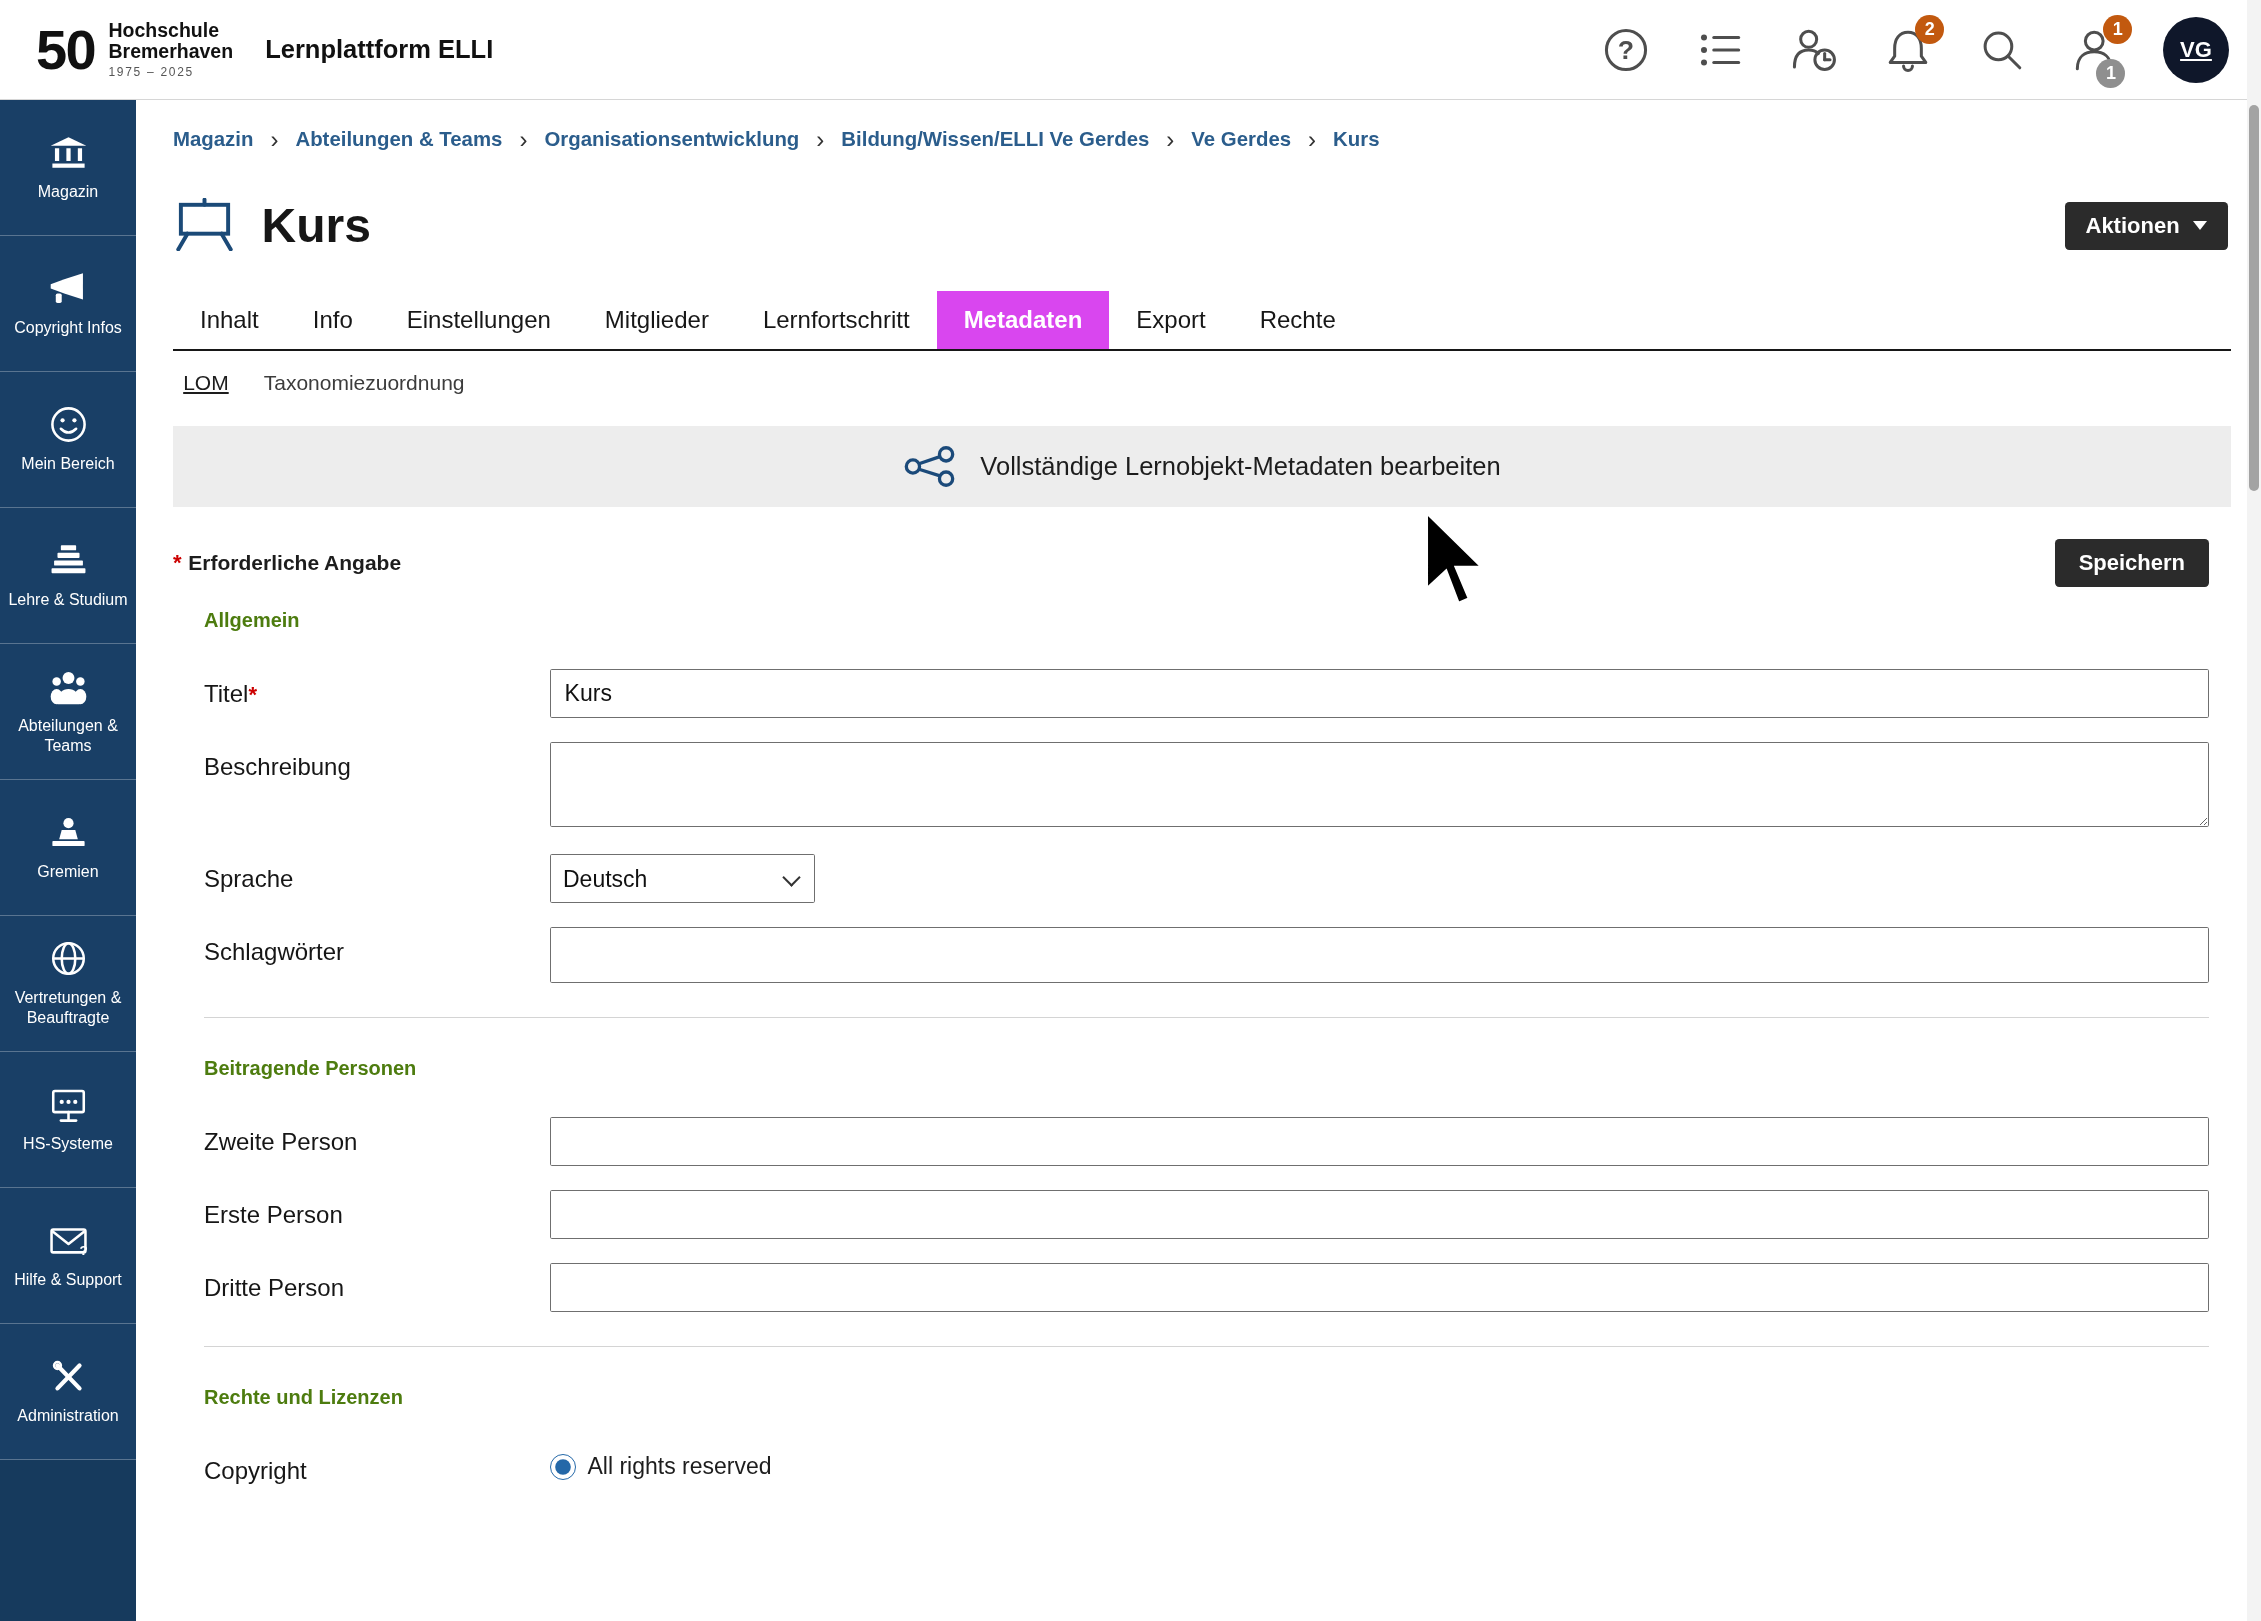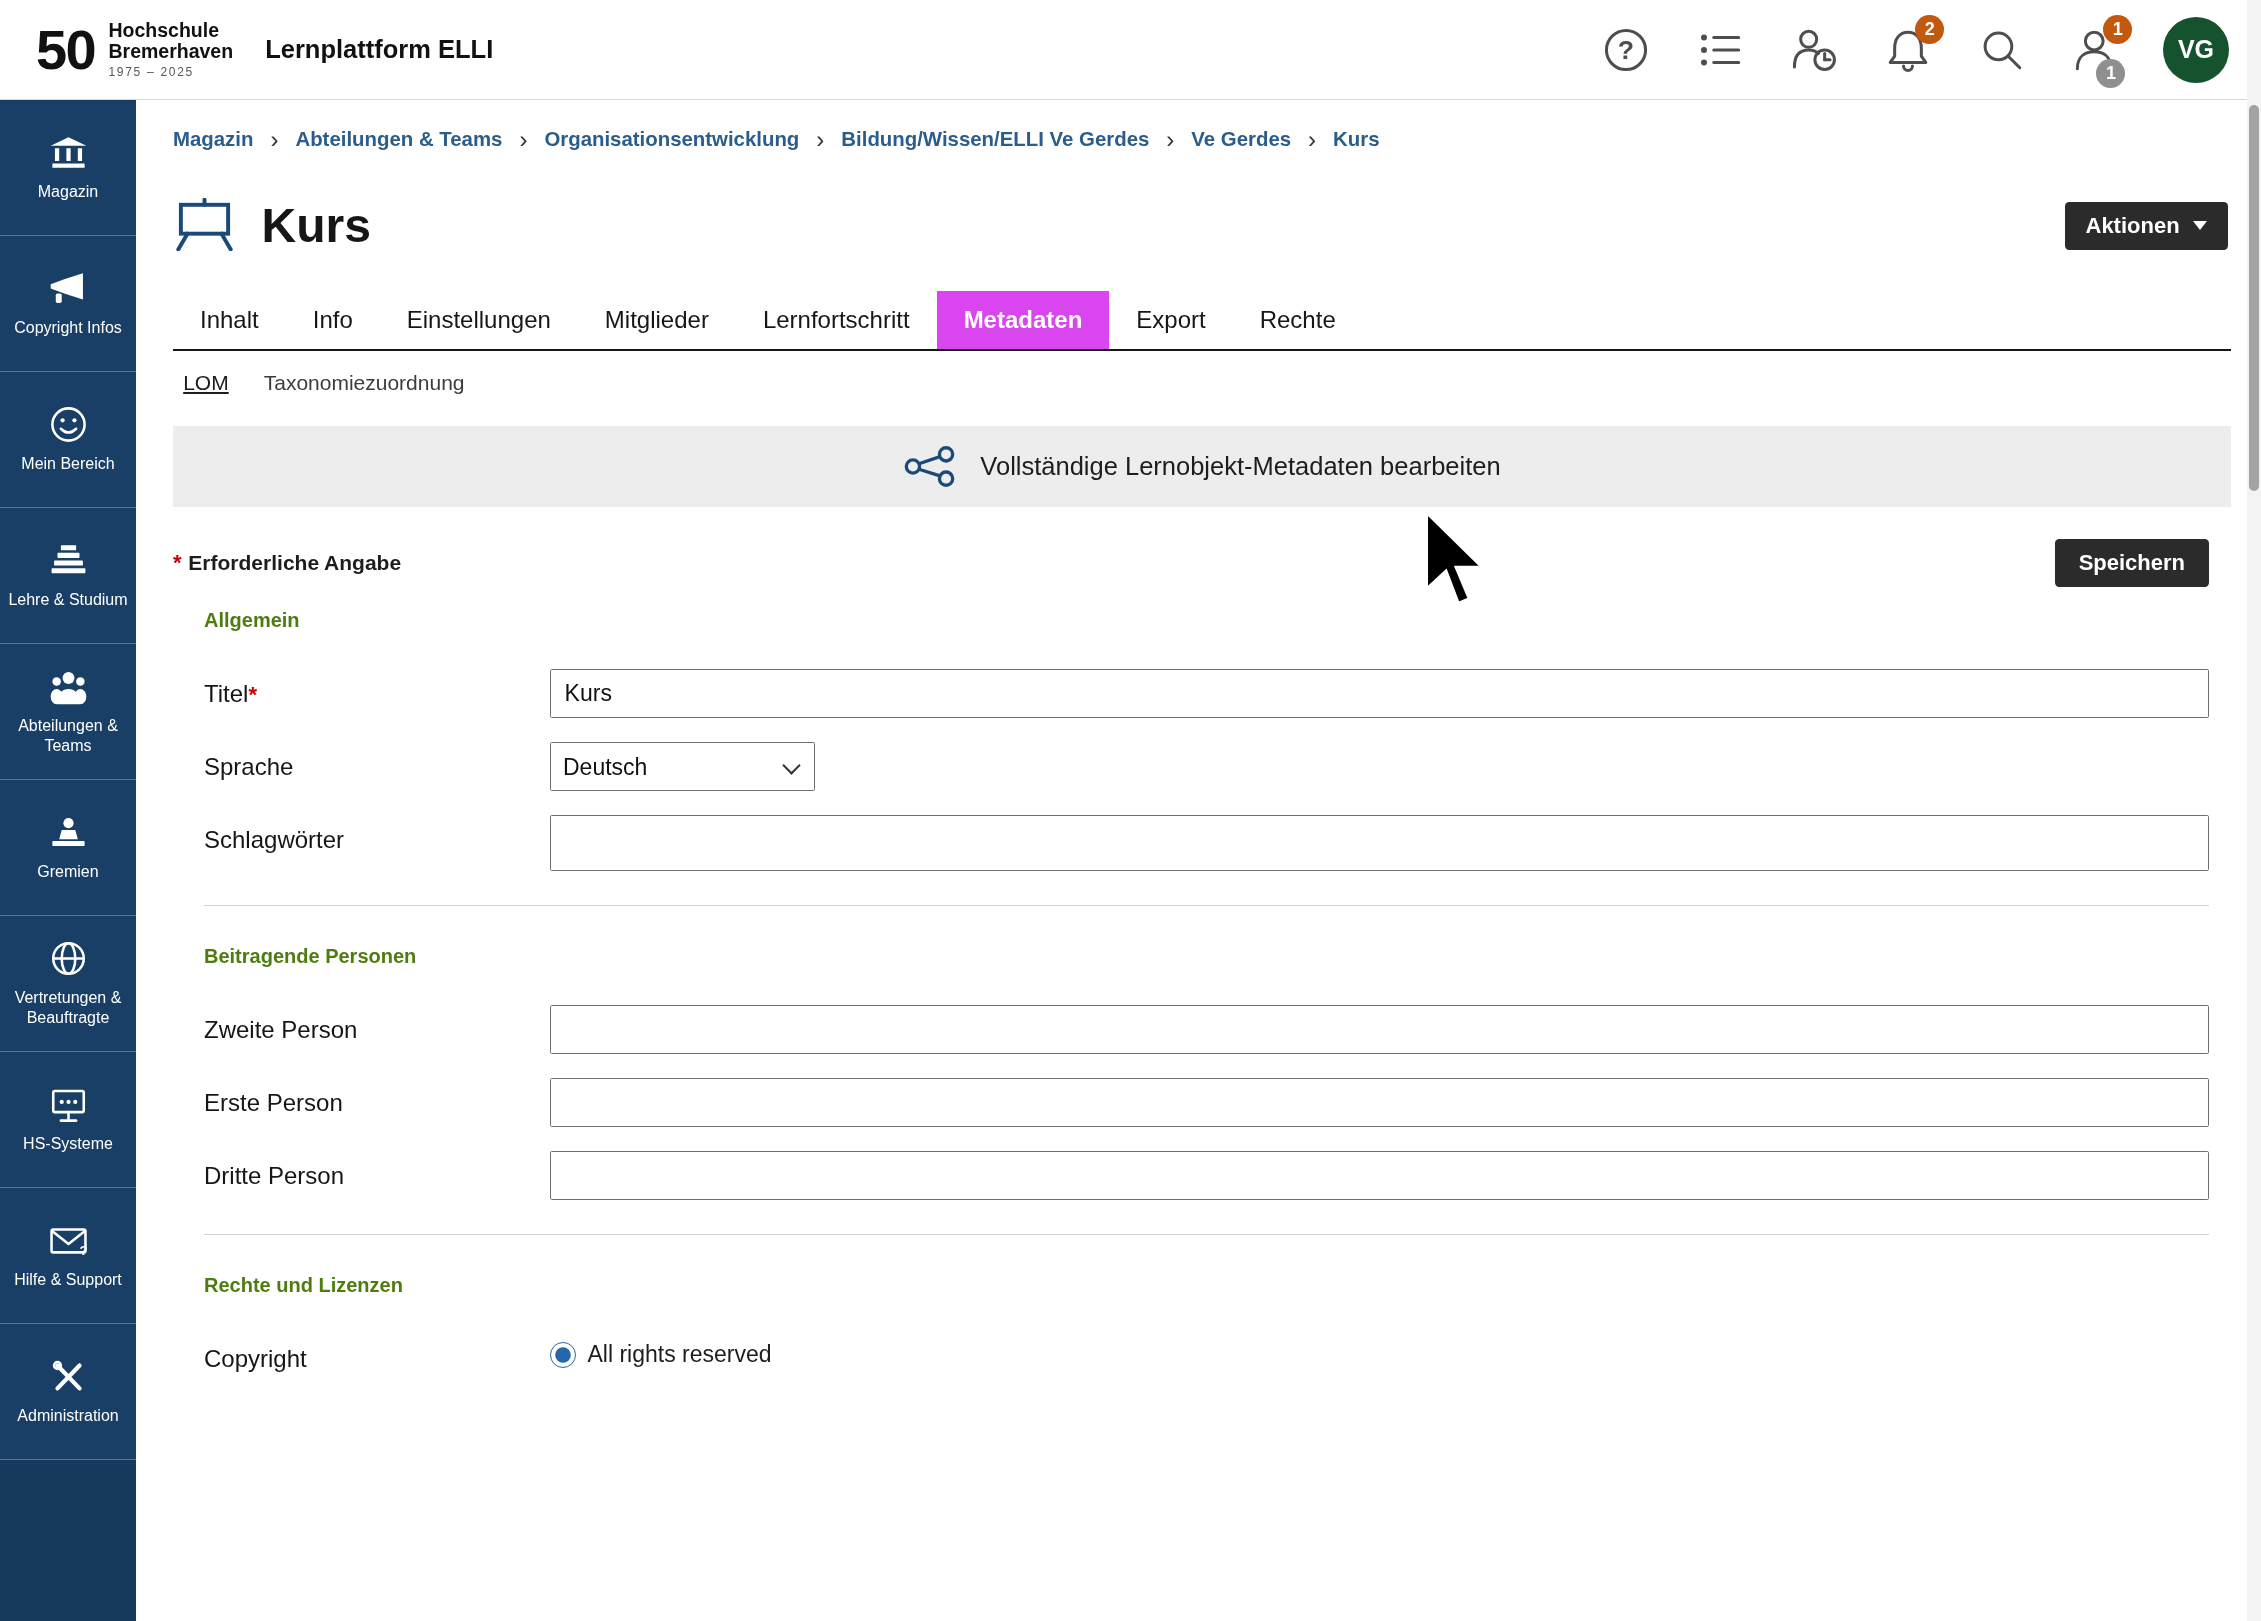--- a/index.html
+++ b/index.html
@@ -25,22 +25,22 @@
   .header-icons { margin-left: auto; display: flex; align-items: center; gap: 41px; padding-right: 32px; }
   .hicon { position: relative; width: 53px; height: 53px; display: flex; align-items: center; justify-content: center; cursor: pointer; }
   .hicon svg { width: 48px; height: 48px; stroke: #4e4e4e; fill: none; stroke-width: 3.4; stroke-linecap: round; stroke-linejoin: round; }
   .badge {
     position: absolute; top: -8.5px; right: -10.2px; min-width: 29px; height: 29px;
     border-radius: 14.4px; background: #c2590f; color: #fff; font-size: 18px; font-weight: bold;
     display: flex; align-items: center; justify-content: center; padding: 0 5.1px;
   }
   .badge.gray { background: #8f8f8f; top: auto; bottom: -12px; right: -3.4px; }
   .avatar {
-    width: 66px; height: 66px; border-radius: 50%; background: #14532d; color: #fff;
-    font-size: 25px; font-weight: bold; display: flex; align-items: center; justify-content: center; cursor: pointer;
+    width: 66px; height: 66px; border-radius: 50%; background: #0f172a; color: #fff;
+    font-size: 22px; font-weight: bold; display: flex; align-items: center; justify-content: center; cursor: pointer; text-decoration: underline;
   }
 
   
   .sidebar {
     position: absolute; top: 100px; left: 0; width: 136px; height: 1521px;
     background: #193f66; display: flex; flex-direction: column; z-index: 5;
   }
   .side-item {
     height: 136px; flex: 0 0 136px; display: flex; flex-direction: column; align-items: center; justify-content: center;
     gap: 10.2px; border-bottom: 0.8px solid rgba(255,255,255,0.28); cursor: pointer; padding: 6.8px 5.1px; text-align: center;
@@ -379,20 +379,26 @@
 
     <div class="form-row">
       <div class="form-label">
         <span>Titel</span><span class="req-star">*</span>
       </div>
       <div class="form-field">
         <input class="text-input" type="text" value="Kurs" style="">
       </div>
     </div>
 
+    <div class="form-row">
+      <div class="form-label">Beschreibung</div>
+      <div class="form-field">
+        <textarea class="textarea-input" style=""></textarea>
+      </div>
+    </div>
 
     <div class="form-row">
       <div class="form-label">Sprache</div>
       <div class="form-field">
         <span class="select-wrap">
           <select class="select-input">
             <option selected="">Deutsch</option>
           </select>
         </span>
       </div>

